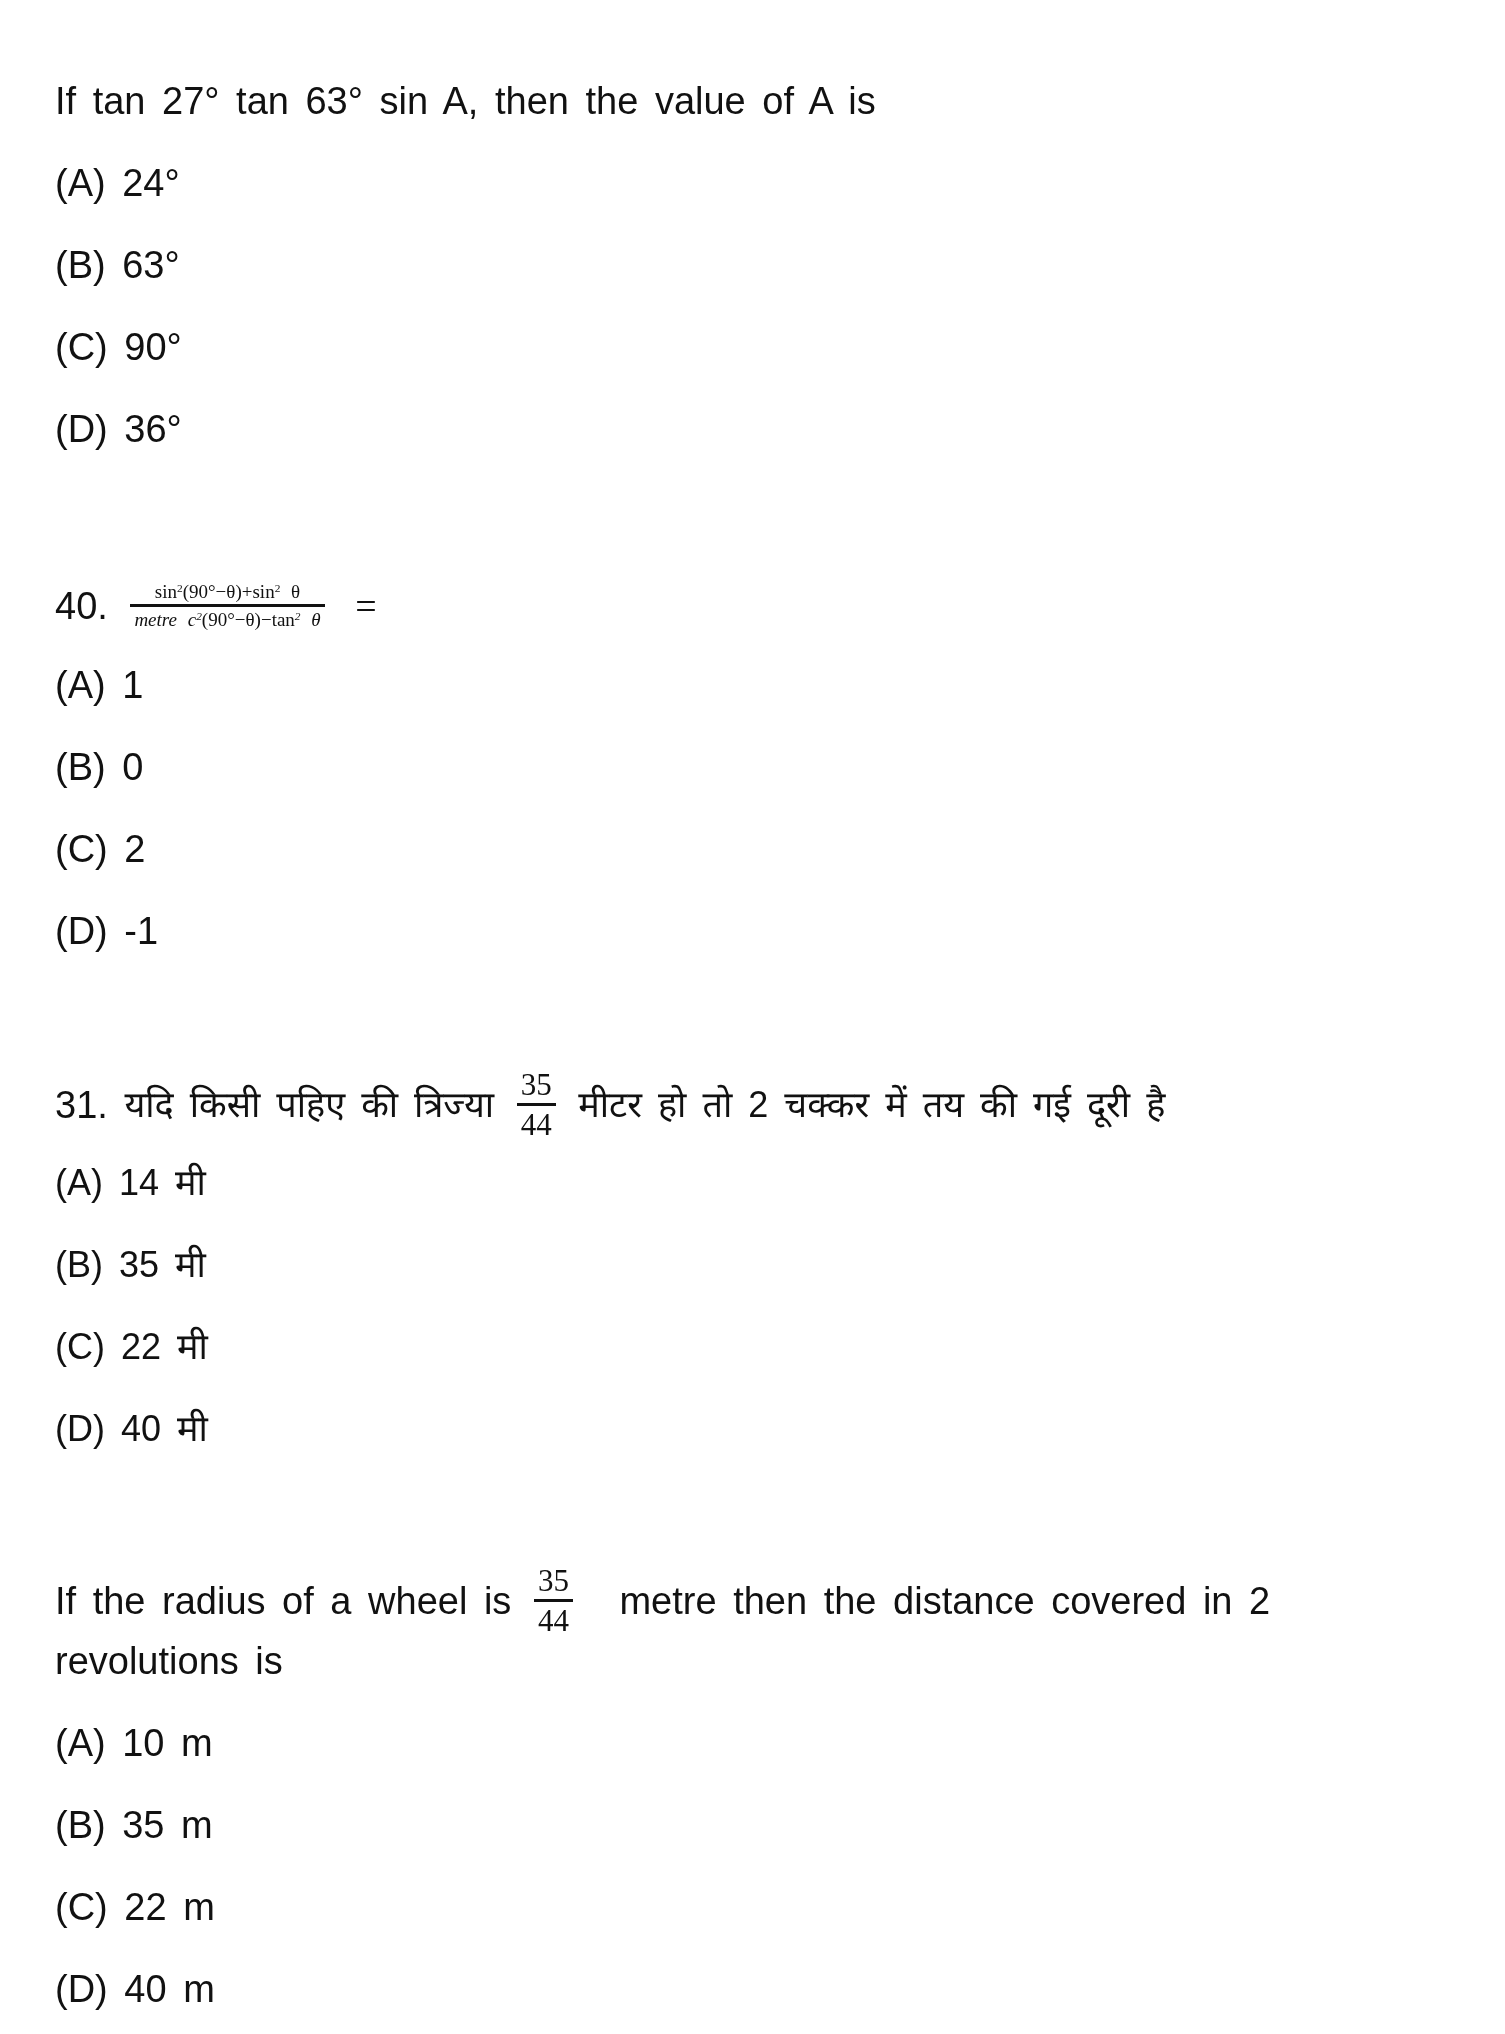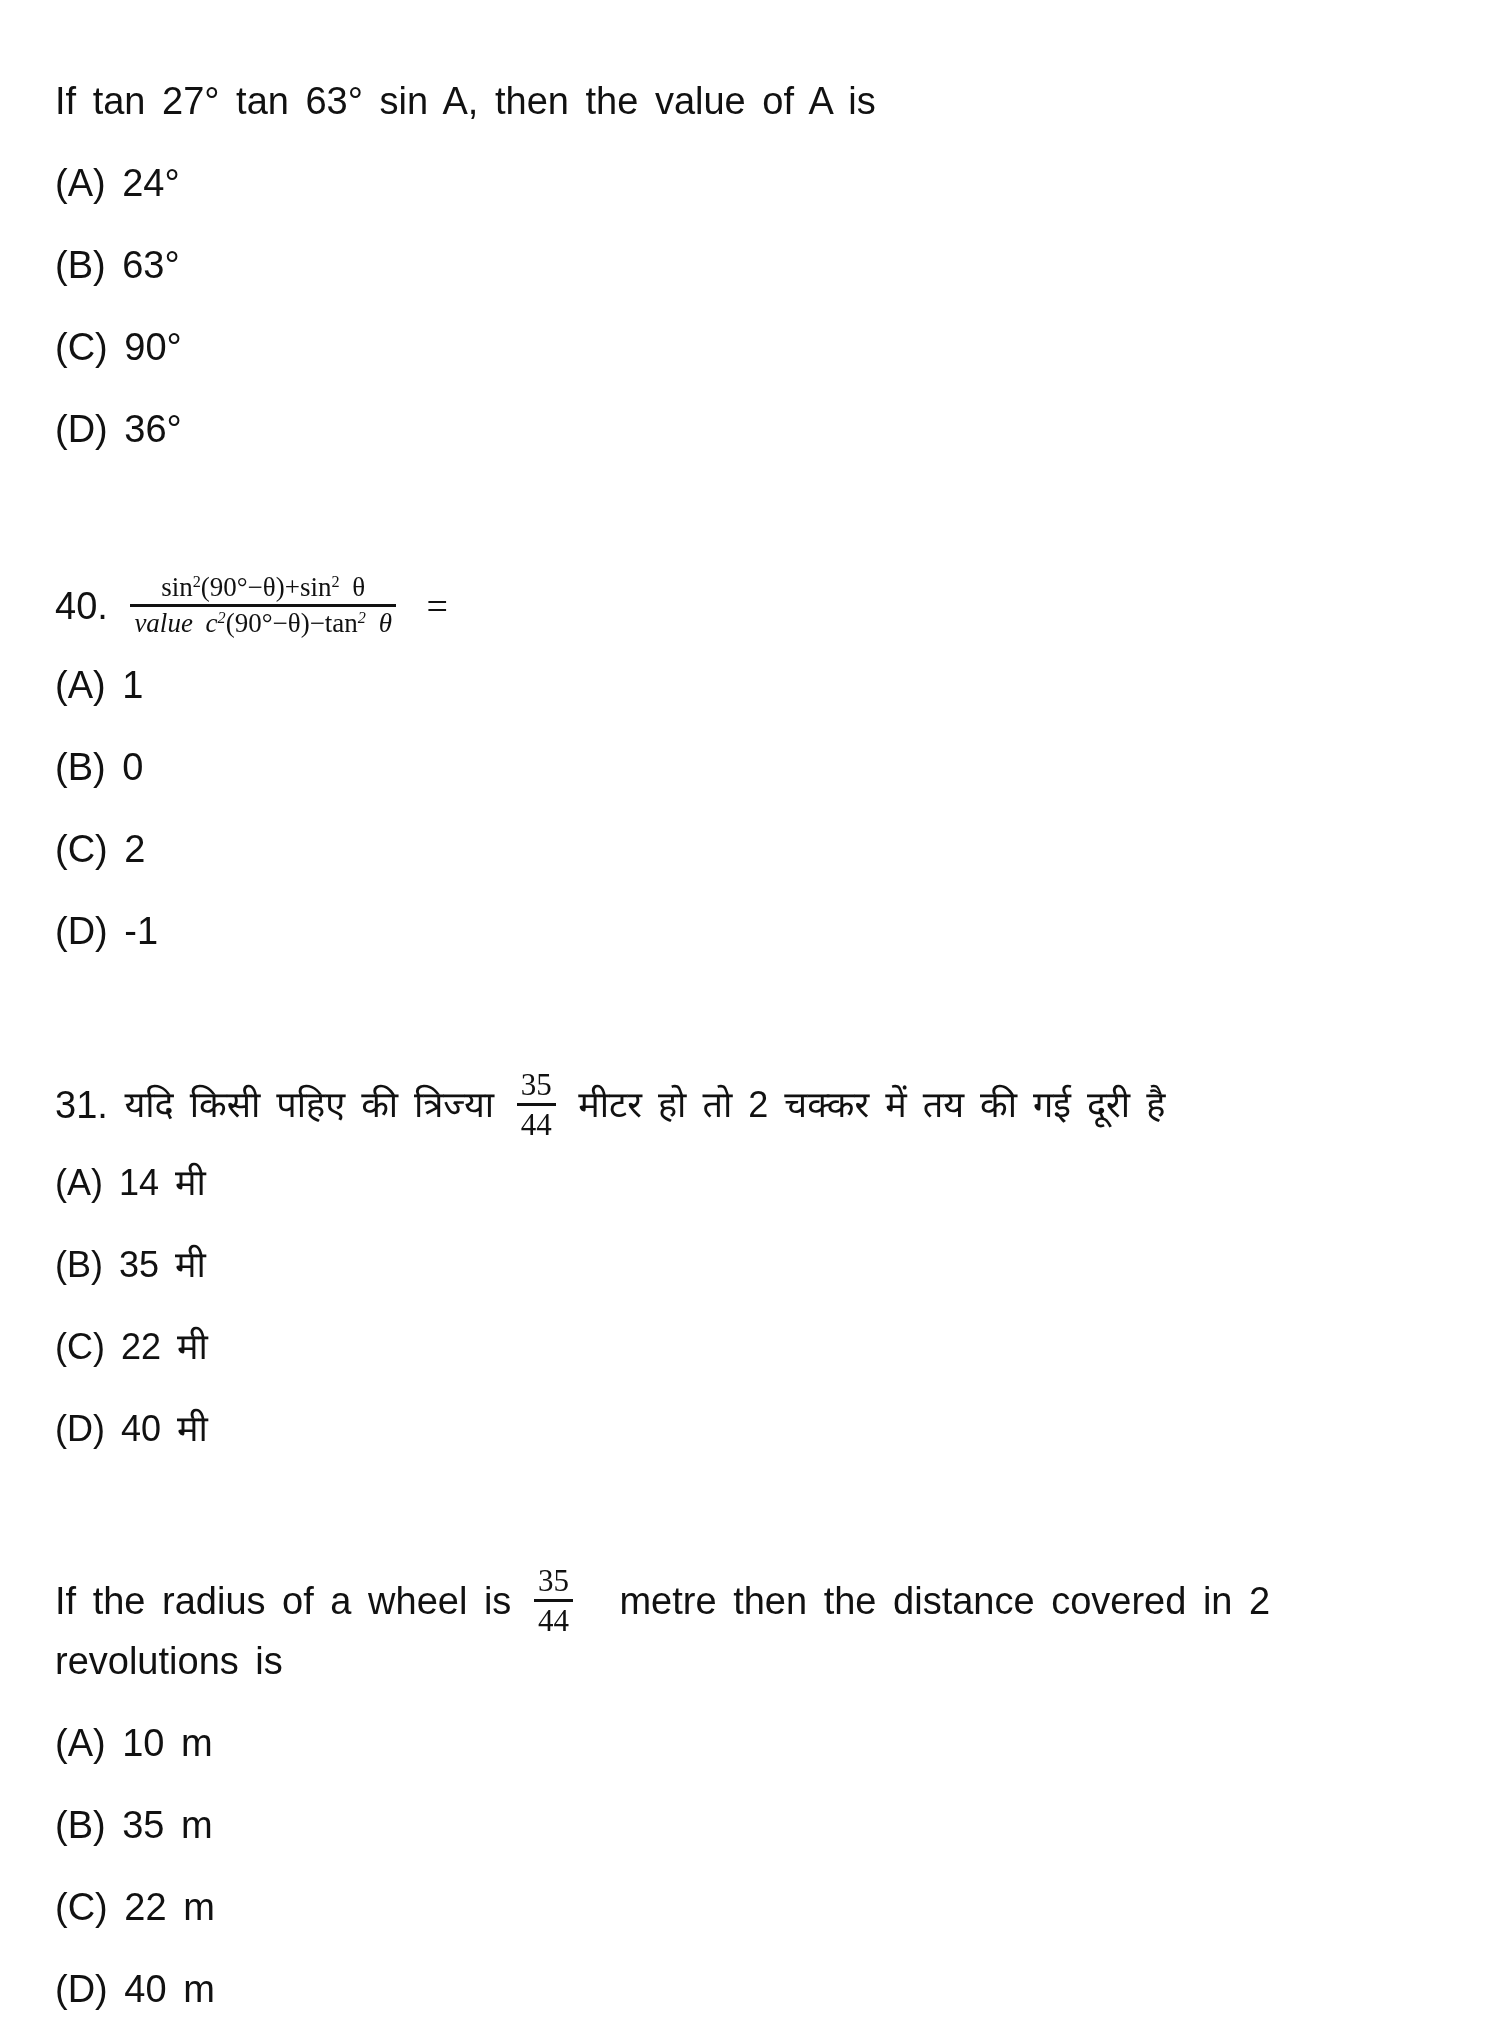--- a/index.html
+++ b/index.html
@@ -17,21 +17,21 @@
   .frac {
     display: inline-flex; flex-direction: column; align-items: center;
     vertical-align: middle; margin: 0 6px;
   }
   .frac .num, .frac .den {
     font-family: "Liberation Serif", "DejaVu Serif", serif;
     line-height: 1; padding: 0 4px;
   }
   .frac .bar { align-self: stretch; border-top: 3px solid #111; margin: 3px 0; }
   .small .num, .small .den { font-size: 31px; }
-  .math .num, .math .den { font-size: 27px; text-align: right; }
+  .math .num, .math .den { font-size: 19px; text-align: right; }
   .math .den { font-style: italic; }
   .eq { font-family: "Liberation Serif", serif; font-size: 38px; margin-left: 8px; vertical-align: middle; }
   sup { font-size: 60%; vertical-align: 0.55em; line-height: 0; }
 </style>
 </head>
 <body>
 
 <div class="line" style="top:78px">
   <span>If tan 27° tan 63° sin A, then the value of A is</span>
 </div>
@@ -50,21 +50,21 @@
 <div class="line" style="top:406px">
   <span>(D)</span>
   <span>36°</span>
 </div>
 
 <div class="line" style="top:558px; line-height:90px">
   <span style="vertical-align:middle">40.</span>
   <span class="frac math">
     <span class="num"><span>sin</span><sup>2</sup><span>(90°−θ)+sin</span><sup>2</sup><span> θ</span></span>
     <span class="bar"></span>
-    <span class="den"><span>value c</span><sup>2</sup><span style="font-style:normal">(90°−θ)−tan</span><sup>2</sup><span> θ</span></span>
+    <span class="den"><span>metre c</span><sup>2</sup><span style="font-style:normal">(90°−θ)−tan</span><sup>2</sup><span> θ</span></span>
   </span>
   <span class="eq">=</span>
 </div>
 <div class="line" style="top:662px">
   <span>(A)</span>
   <span>1</span>
 </div>
 <div class="line" style="top:744px">
   <span>(B)</span>
   <span>0</span>

